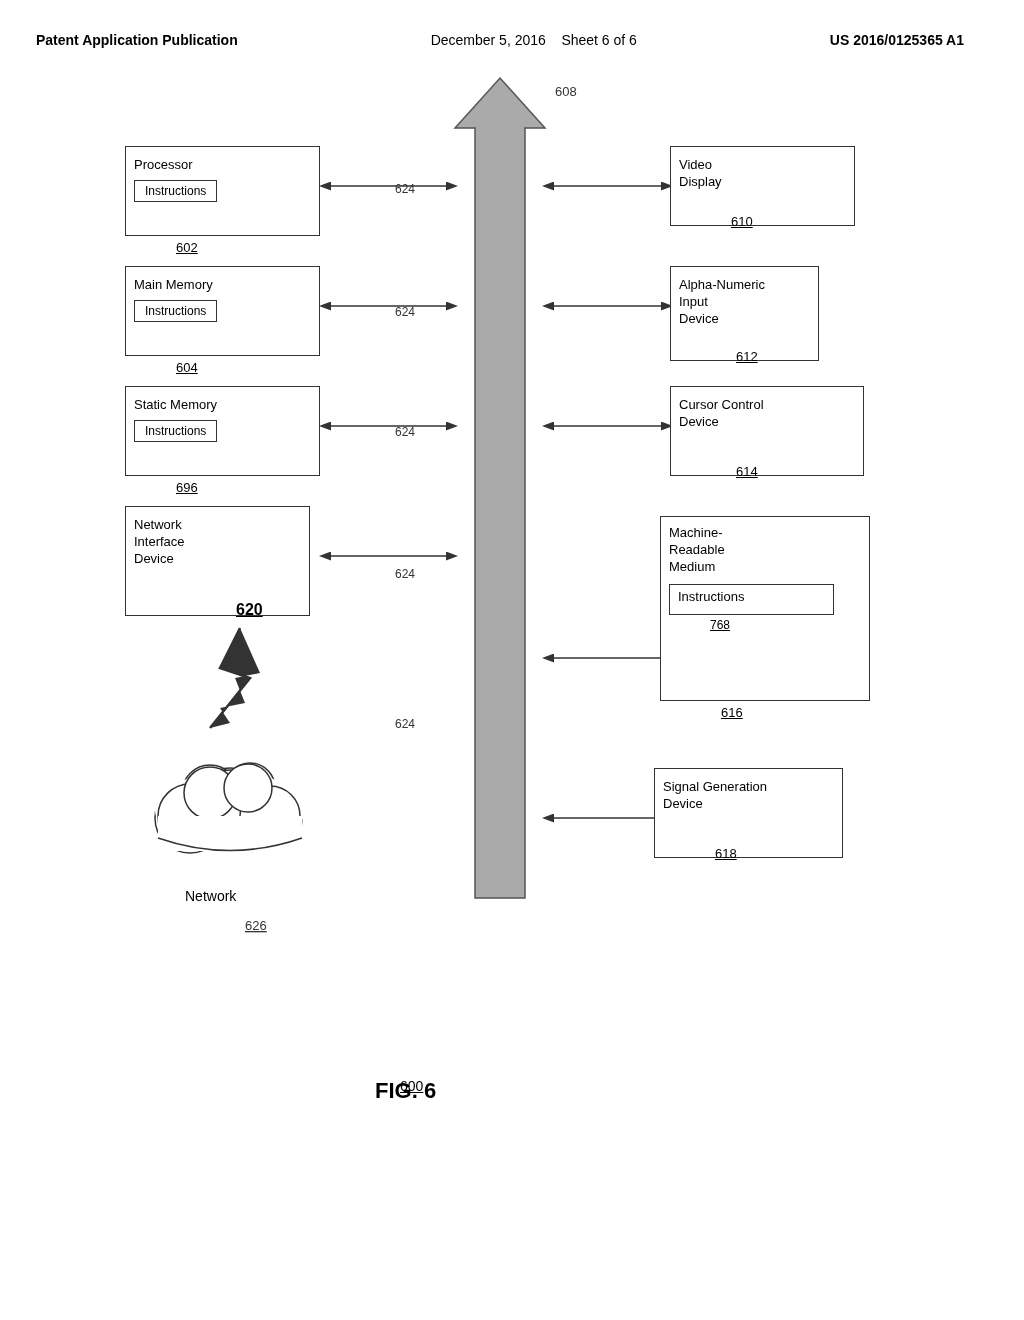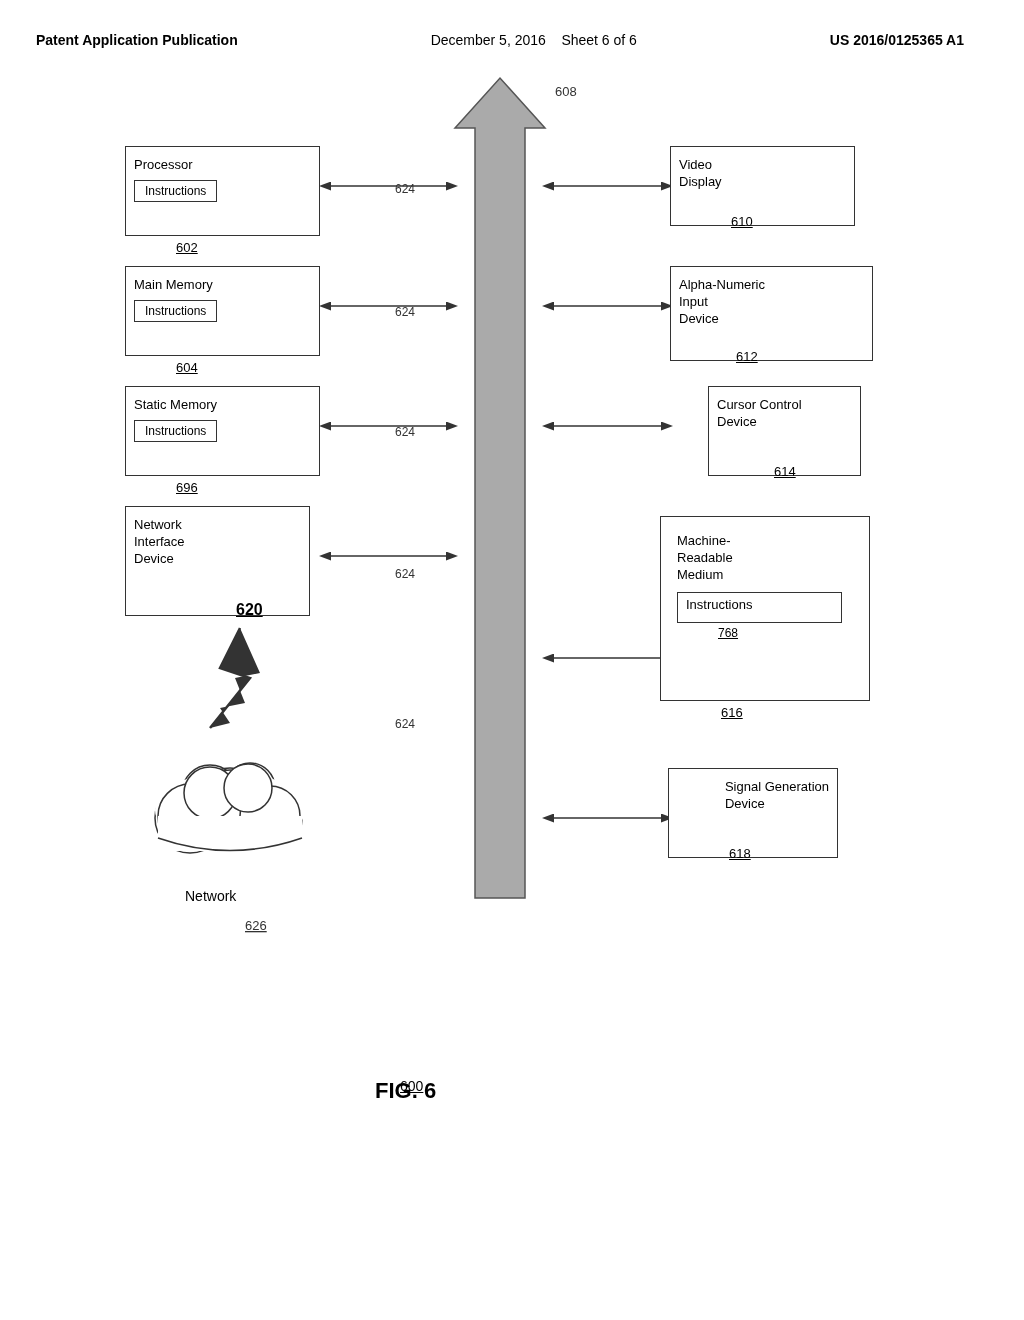--- a/index.html
+++ b/index.html
@@ -199,47 +199,47 @@
 Device</div>
     <div class="box-label" style="bottom:-4px; left:110px; font-size:16px;font-weight:bold;">620</div>
   </div>
 
   <div class="box" style="left:670px; top:78px; width:185px; min-height:80px;">
     <div class="box-title" style="white-space:pre-line;">Video
 Display</div>
     <div class="box-label" style="bottom:-4px; left:60px;">610</div>
   </div>
 
-  <div class="box" style="left:670px; top:198px; width:203px; min-height:95px;">
+  <div class="box" style="left:670px; top:198px; width:149px; min-height:95px;">
     <div class="box-title" style="white-space:pre-line;">Alpha-Numeric
 Input
 Device</div>
     <div class="box-label" style="bottom:-4px; left:65px;">612</div>
   </div>
 
-  <div class="box" style="left:708px; top:318px; width:153px; min-height:90px;">
+  <div class="box" style="left:670px; top:318px; width:194px; min-height:90px;">
     <div class="box-title" style="white-space:pre-line;">Cursor Control
 Device</div>
     <div class="box-label" style="bottom:-4px; left:65px;">614</div>
   </div>
 
-  <div class="box" style="left:660px; top:448px; width:210px; min-height:185px; padding:16px;">
+  <div class="box" style="left:660px; top:448px; width:210px; min-height:185px; padding:8px;">
 
     <div class="box-title" style="white-space:pre-line; margin-bottom:8px;">Machine-
 Readable
 Medium</div>
 
     <div class="box" style="position:relative; left:0; top:0; width:165px; padding:4px 8px;">
       <div class="box-title">Instructions</div>
       <div class="box-label" style="bottom:-18px; left:40px; font-size:12px;">768</div>
     </div>
     <div class="box-label" style="bottom:-20px; left:60px; font-size:13px;">616</div>
   </div>
 
-  <div class="box" style="left:668px; top:700px; width:170px; min-height:90px;align-items:flex-end;">
+  <div class="box" style="left:654px; top:700px; width:189px; min-height:90px;">
     <div class="box-title" style="white-space:pre-line;">Signal Generation
 Device</div>
     <div class="box-label" style="bottom:-4px; left:60px;">618</div>
   </div>
 
   <div style="position:absolute; left:185px; top:820px; font-size:14px; z-index:10;">Network</div>
 
   <div style="position:absolute; left:400px; top:990px; font-size:14px; text-decoration:underline;margin-top:20px;">600</div>
   <div style="position:absolute; left:375px; top:1010px; font-size:22px; font-weight:bold;">FIG. 6</div>
 

